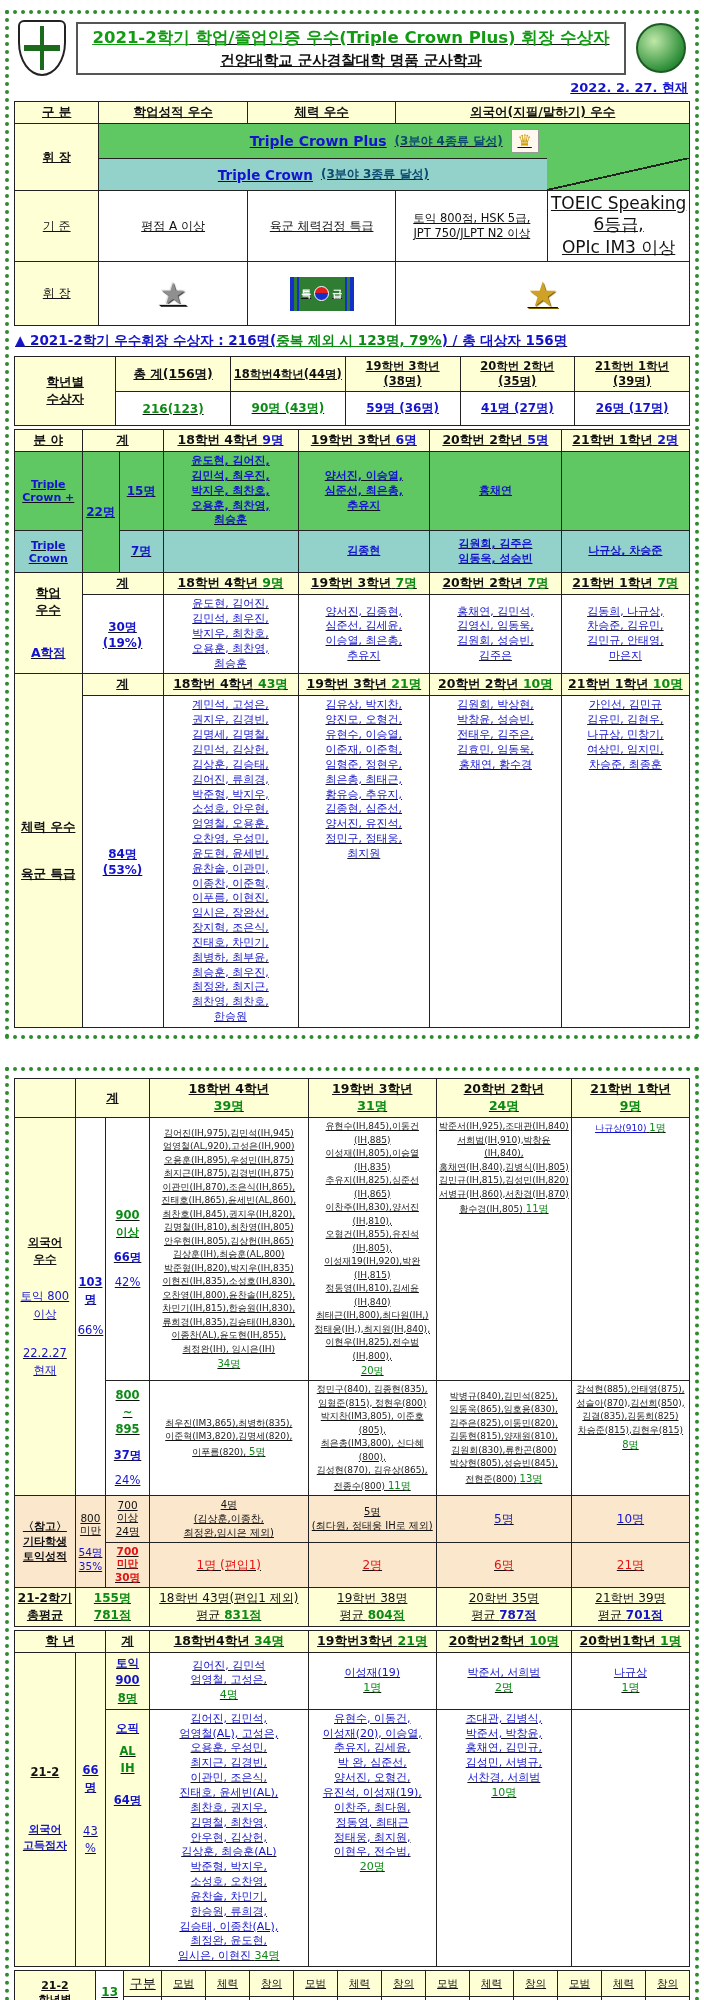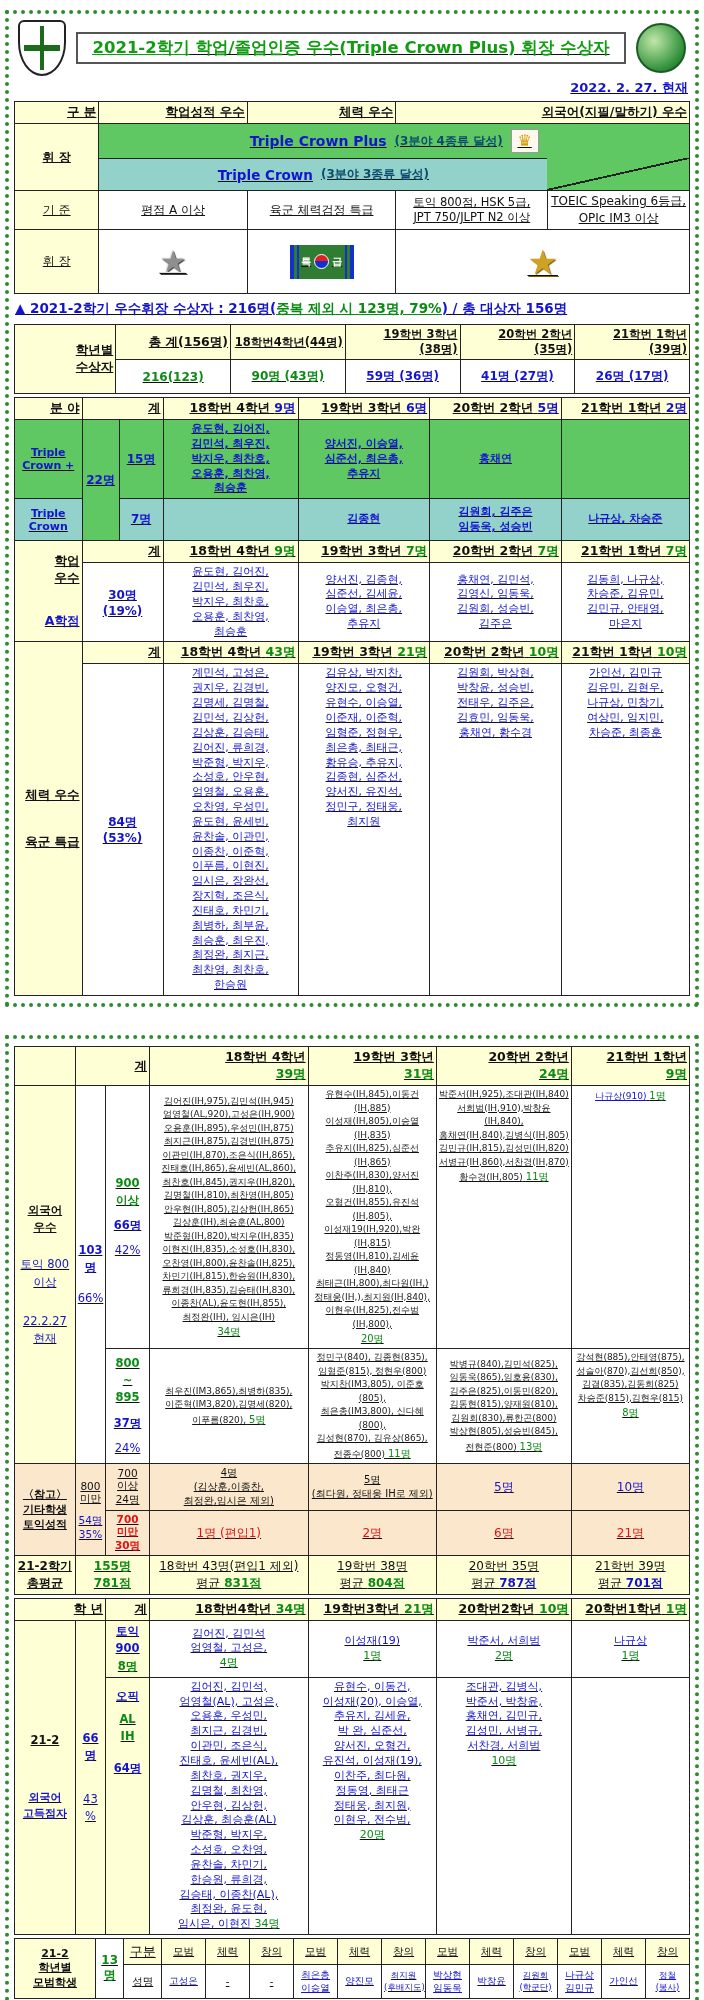--- a/index.html
+++ b/index.html
@@ -13,21 +13,21 @@
   .tealbg{background:#93D2CB;}
   .peach{background:#FBE7CB;}
   .b{font-weight:bold;}
   .blue{color:#1414cc;}
   .green{color:#0b8a14;}
   .red{color:#e31212;}
   .u{text-decoration:underline;}
   .names{color:#1414cc;font-size:11px;line-height:1.35;}
   .scores{font-size:9px;line-height:1.5;color:#222;text-align:center;}
   .side{font-size:11.5px;line-height:1.5;}
-  .hrow td{font-weight:bold;font-size:12.5px;text-align:right;}
+  .hrow td{font-weight:bold;font-size:12.5px;}
   
   .hdrwrap{display:flex;align-items:center;justify-content:space-between;padding:2px 4px;}
   .titlebox{border:2px solid #555;padding:3px 10px;text-align:center;flex:1;margin:0 10px;}
   .t1{font-size:16.5px;font-weight:bold;color:#129c12;}
   .t2{font-size:14.5px;font-weight:bold;color:#111;margin-top:2px;}
   .emblem{width:44px;height:52px;border:2px solid #222;border-radius:6px 6px 50% 50%/6px 6px 60% 60%;background:
     linear-gradient(#fff 0 0) padding-box;position:relative;flex:none;}
   .emblem:before{content:"";position:absolute;left:45%;top:8%;width:10%;height:84%;background:#1c6b1c;}
   .emblem:after{content:"";position:absolute;top:45%;left:8%;height:10%;width:84%;background:#1c6b1c;}
   .mascot{width:46px;height:46px;border-radius:50%;background:radial-gradient(circle at 35% 35%,#bfe8a8,#2f8f3a 70%,#1c5c24);border:2px solid #1c5c24;flex:none;}
@@ -52,20 +52,21 @@
 </style>
 </head>
 <body>
 
 <div class="frame">
 
   <div class="hdrwrap">
     <div class="emblem"></div>
     <div class="titlebox">
       <div class="t1"><span class="u">2021-2학기</span><span> 학업/졸업인증 우수(Triple Crown Plus) 휘장 수상자</span></div>
+      <div class="t2">건양대학교 군사경찰대학 명품 군사학과</div>
     </div>
     <div class="mascot"></div>
   </div>
   <div class="dateline">2022. 2. 27. 현재</div>
 
 
   <table>
     <colgroup>
         <col style="width:12.5%">
         <col style="width:22%">
@@ -96,21 +97,21 @@
           <div class="tcrest"></div>
         </div>
       </td>
     </tr>
     <tr>
       <td class="ylw">기 준</td>
       <td>평점 A 이상</td>
       <td>육군 체력검정 특급</td>
       <td class="pre" style="font-size:11.5px">토익 800점, HSK 5급,
 JPT 750/JLPT N2 이상</td>
-      <td class="pre" style="font-size:12px">TOEIC Speaking 6등급,
+      <td class="pre" style="font-size:17px">TOEIC Speaking 6등급,
 OPIc IM3  이상</td>
     </tr>
     <tr style="height:64px">
       <td class="ylw">휘 장</td>
       <td><span class="star silver">★</span></td>
       <td>
         <div class="tgbadge">
           <span>특</span>
           <span class="taegeuk"></span>
           <span>급</span>

